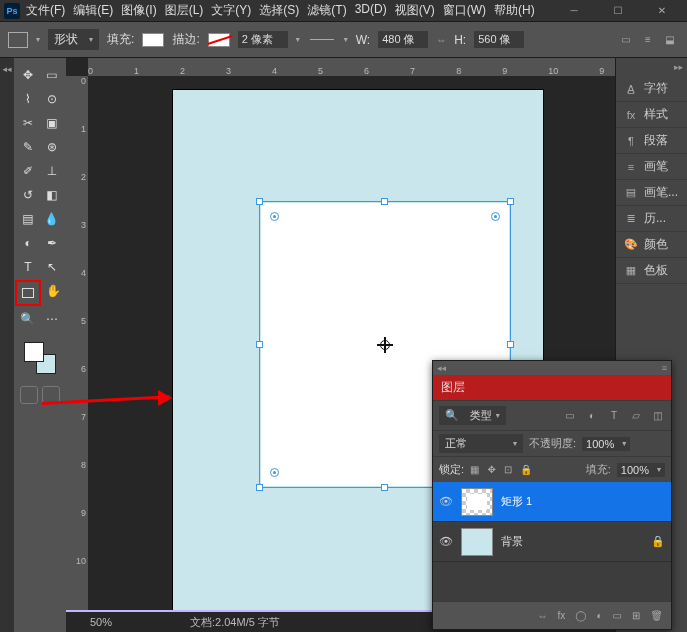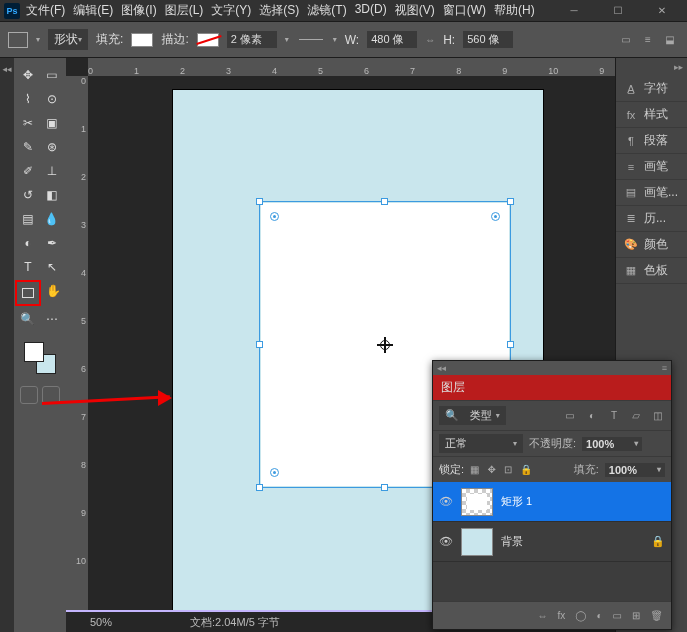--- a/index.html
+++ b/index.html
@@ -10,21 +10,21 @@
 .titlebar { height: 22px; background: #323232; display: flex; align-items: center; padding: 0 4px; border-bottom: 1px solid #1c1c1c; }
 .ps-logo { width: 16px; height: 16px; background: #001e36; color: #31a8ff; font-size: 9px; font-weight: bold; display: inline-flex; align-items: center; justify-content: center; border-radius: 2px; margin-right: 6px; }
 .menu { display: flex; gap: 8px; font-size: 12px; color: #ddd; }
 .menu span { cursor: default; }
 .winctrl { margin-left: auto; display: flex; gap: 2px; }
 .winbtn { width: 42px; height: 20px; display: flex; align-items: center; justify-content: center; color: #aaa; font-size: 10px; }
 
 
 .optionsbar { height: 36px; background: #535353; display: flex; align-items: center; padding: 0 8px; gap: 8px; border-bottom: 1px solid #1c1c1c; font-size: 12px; color: #ddd; }
 .rect-icon { width: 20px; height: 16px; border: 1px solid #aaa; display: inline-block; vertical-align: middle; }
-.dropdown { background: #3a3a3a; padding: 2px 6px; display: inline-flex; align-items: center; gap: 0; }
+.dropdown { background: #3a3a3a; padding: 2px 6px; display: inline-flex; align-items: center; gap: 11px; }
 .carety { font-size: 8px; color: #aaa; }
 .swatch-fill { width: 22px; height: 14px; background: #fff; border: 1px solid #888; display: inline-block; }
 .swatch-stroke { width: 22px; height: 14px; background: #fff; border: 1px solid #888; display: inline-block; position: relative; }
 .swatch-stroke::after { content: ""; position: absolute; left: -2px; top: 5px; width: 26px; height: 2px; background: #e00; transform: rotate(-18deg); }
 .num-input { background: #3a3a3a; color: #ddd; padding: 1px 4px; font-size: 11px; width: 50px; display: inline-block; text-align: left; }
 .linebtn { width: 28px; height: 14px; display: flex; align-items: center; justify-content: center; }
 .linebtn div { width: 24px; height: 1px; background: #aaa; }
 .link-icon { color: #aaa; font-size: 10px; }
 .align-icons { margin-left: auto; display: flex; gap: 4px; }
 .align-icons div { width: 18px; height: 18px; display: flex; align-items: center; justify-content: center; color: #aaa; font-size: 10px; }
@@ -94,21 +94,21 @@
 
 .layers-panel { position: absolute; left: 432px; top: 302px; width: 240px; height: 270px; background: #535353; border: 1px solid #1c1c1c; box-shadow: 0 2px 8px rgba(0,0,0,0.6); display: flex; flex-direction: column; font-size: 11px; color: #ddd; z-index: 30; }
 .lp-header { height: 14px; display: flex; justify-content: space-between; padding: 0 4px; color: #999; font-size: 9px; align-items: center; }
 .lp-tab { padding: 4px 8px; background: #b91c1c; font-size: 12px; }
 .lp-row { height: 30px; background: #474747; display: flex; align-items: center; padding: 0 6px; gap: 6px; border-top: 1px solid #3a3a3a; }
 .lp-row2 { height: 26px; background: #474747; display: flex; align-items: center; padding: 0 6px; gap: 6px; border-top: 1px solid #3a3a3a; }
 .lp-select { background: #3a3a3a; padding: 2px 6px; display: flex; align-items: center; gap: 4px; flex: 0 0 auto; }
 .lp-icons { display: flex; gap: 8px; margin-left: auto; color: #aaa; }
 .lp-icons div { width: 14px; text-align: center; font-size: 10px; }
 .lp-label { color: #bbb; }
-.lp-pct { background: #3a3a3a; padding: 1px 4px; display: flex; gap: 20px; align-items: center; font-weight: bold; }
+.lp-pct { background: #3a3a3a; padding: 1px 4px; display: flex; gap: 8px; align-items: center; }
 .lp-layers { flex: 1; background: #3d3d3d; overflow: auto; }
 .layer-row { height: 40px; display: flex; align-items: center; padding: 0 6px; gap: 8px; border-bottom: 1px solid #2f2f2f; }
 .layer-row.active { background: #1473e6; color: #fff; }
 .eye { width: 14px; color: #ccc; font-size: 11px; }
 .thumb { width: 32px; height: 28px; border: 1px solid #888; position: relative; background: repeating-conic-gradient(#ccc 0 25%, #fff 0 50%) 0 0/8px 8px; }
 .thumb-shape { position: absolute; left: 5px; top: 5px; right: 5px; bottom: 5px; background: #fff; }
 .thumb-bg { width: 32px; height: 28px; border: 1px solid #888; background: #c9e6ed; }
 .lock { margin-left: auto; color: #aaa; font-size: 11px; }
 .lp-footer { height: 28px; background: #535353; display: flex; align-items: center; justify-content: flex-end; gap: 10px; padding: 0 8px; color: #aaa; border-top: 1px solid #3a3a3a; }
 .lp-footer div { font-size: 10px; }

